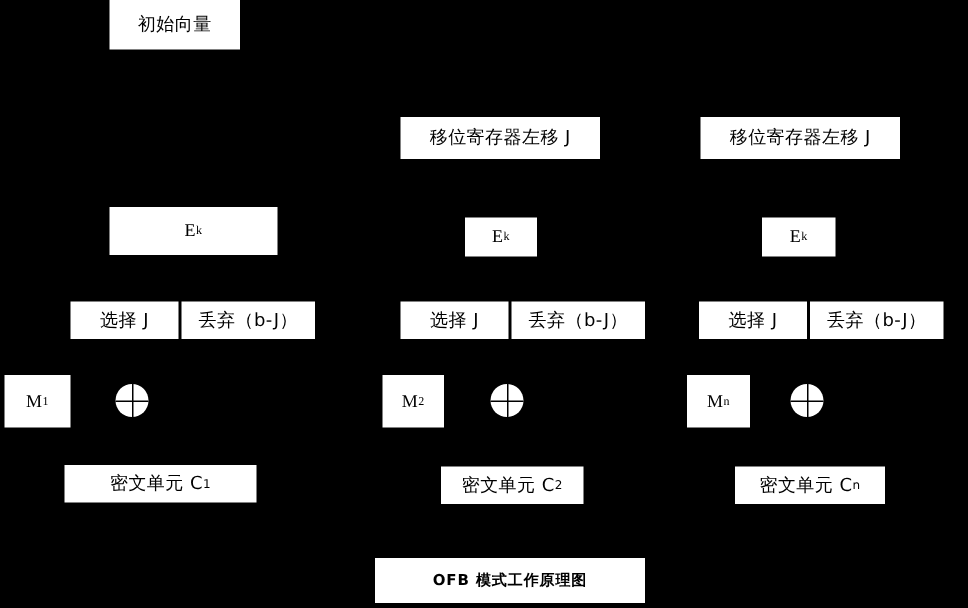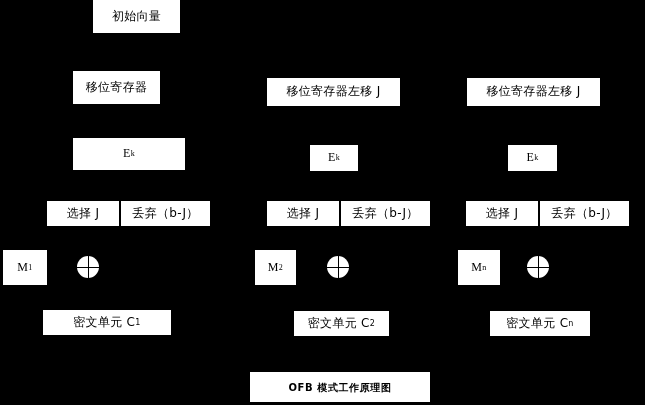--- a/index.html
+++ b/index.html
@@ -69,27 +69,24 @@
     left: 50%;
     width: 1px;
     margin-left: -0.5px;
   }
 </style>
 </head>
 <body>
 
 <div id="canvas">
 
-  <div class="box cjk" style="left:73px; top:0px; width:87px; height:33px;margin-left:20px;">
+  <div class="box cjk" style="left:73px; top:0px; width:87px; height:33px;">
     <span>初始向量</span>
   </div>
 
-  <div class="box cjk" style="left:73px; top:71px; width:87px; height:33px;">
-    <span>移位寄存器</span>
-  </div>
 
   <div class="box serif" style="left:73px; top:138px; width:112px; height:32px;">
     <span>E</span>
       <span class="sub">k</span>
   </div>
 
   <div class="box cjk" style="left:47px; top:201px; width:72px; height:25px;">
     <span>选择 J</span>
   </div>
 

